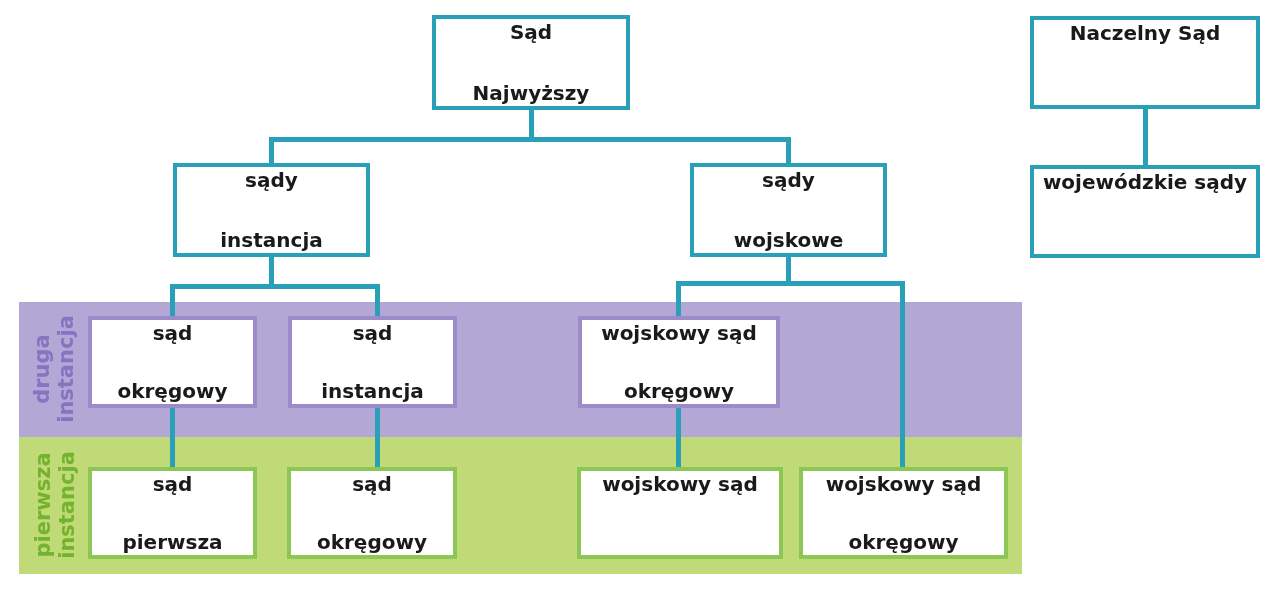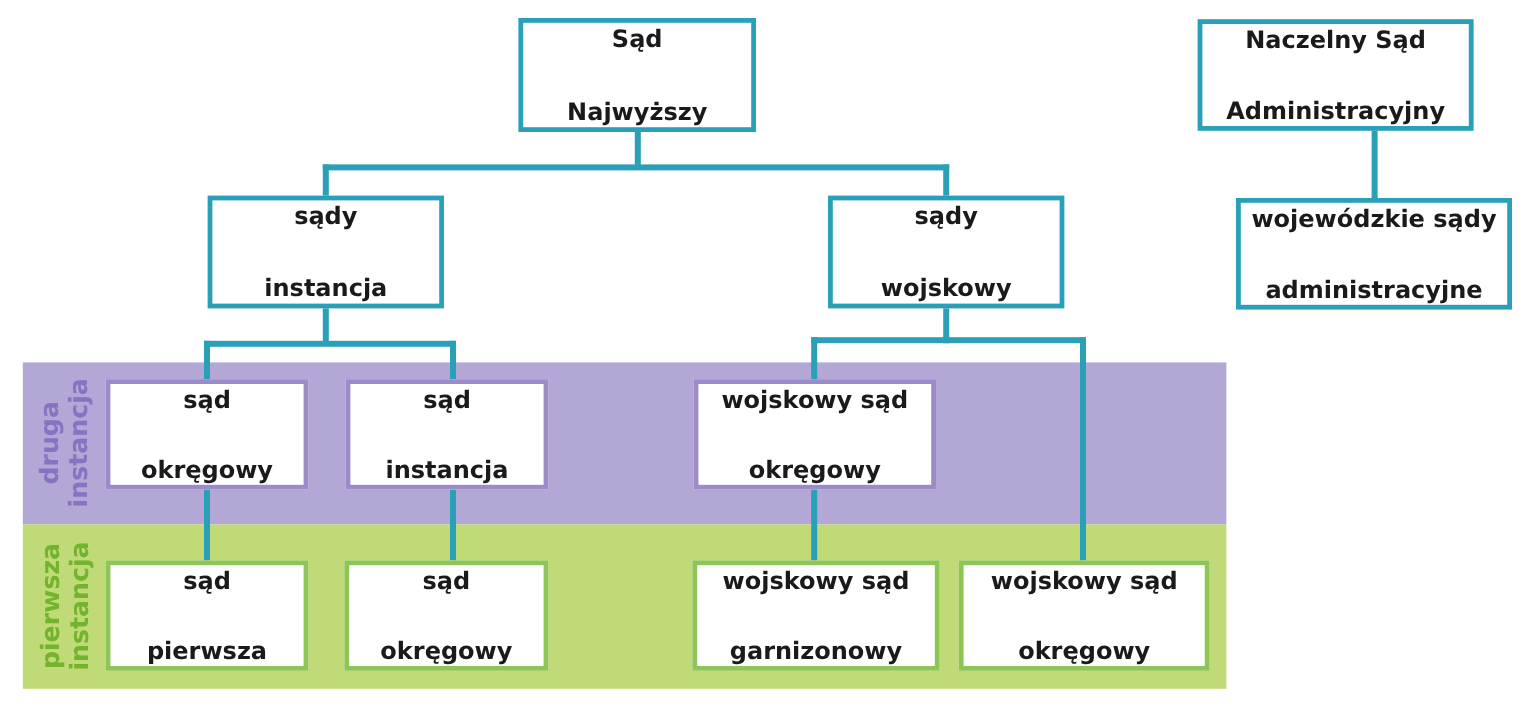--- a/index.html
+++ b/index.html
@@ -77,35 +77,33 @@
   <div class="line" style="left:676px;top:281px;width:5px;height:37px;"></div>
   <div class="line" style="left:676px;top:406px;width:5px;height:63px;"></div>
   <div class="line" style="left:900px;top:281px;width:5px;height:188px;"></div>
 
   <div class="line" style="left:1143px;top:107px;width:5px;height:60px;"></div>
 
   <div class="box teal-box" style="left:432px;top:15px;width:198px;height:95px;">
     <span>Sąd</span>
     <span>Najwyższy</span>
   </div>
-  <div class="box teal-box" style="left:998px;top:16px;width:230px;height:93px;">
+  <div class="box teal-box" style="left:1030px;top:16px;width:230px;height:93px;">
     <span>Naczelny Sąd</span>
-    <span>Administracyjny</span>
   </div>
   <div class="box teal-box" style="left:173px;top:163px;width:197px;height:94px;">
     <span>sądy</span>
     <span>instancja</span>
   </div>
   <div class="box teal-box" style="left:690px;top:163px;width:197px;height:94px;">
     <span>sądy</span>
-    <span>wojskowy</span>
+    <span>wojskowe</span>
   </div>
   <div class="box teal-box" style="left:1030px;top:165px;width:230px;height:93px;">
     <span>wojewódzkie sądy</span>
-    <span>administracyjne</span>
   </div>
 
   <div class="box purple-box" style="left:88px;top:316px;width:169px;height:92px;">
     <span>sąd</span>
     <span>okręgowy</span>
   </div>
   <div class="box purple-box" style="left:288px;top:316px;width:169px;height:92px;">
     <span>sąd</span>
     <span>instancja</span>
   </div>
@@ -117,20 +115,19 @@
   <div class="box green-box" style="left:88px;top:467px;width:169px;height:92px;">
     <span>sąd</span>
     <span>pierwsza</span>
   </div>
   <div class="box green-box" style="left:287px;top:467px;width:170px;height:92px;">
     <span>sąd</span>
     <span>okręgowy</span>
   </div>
   <div class="box green-box" style="left:577px;top:467px;width:206px;height:92px;">
     <span>wojskowy sąd</span>
-    <span>garnizonowy</span>
   </div>
   <div class="box green-box" style="left:799px;top:467px;width:209px;height:92px;">
     <span>wojskowy sąd</span>
     <span>okręgowy</span>
   </div>
 
 </div>
 
 </body></html>

